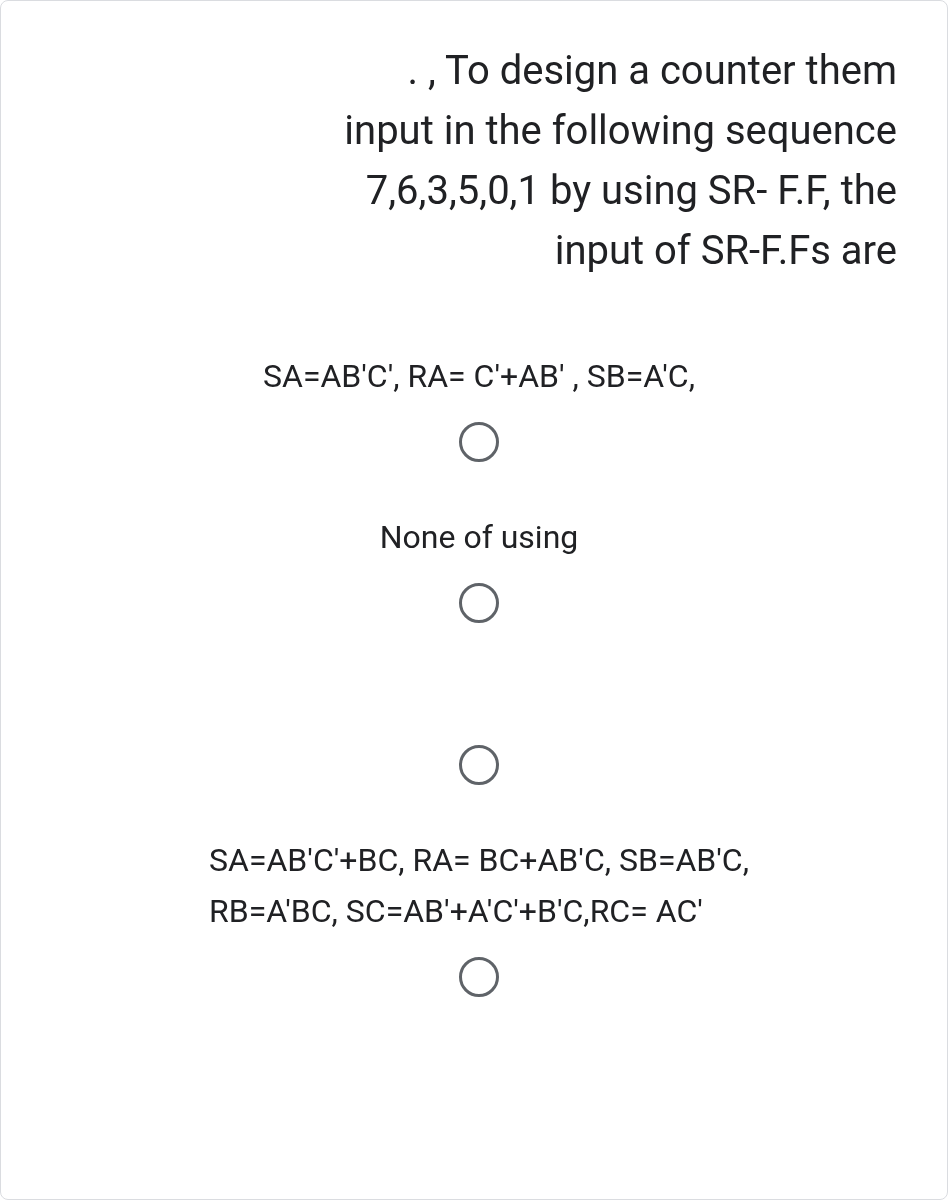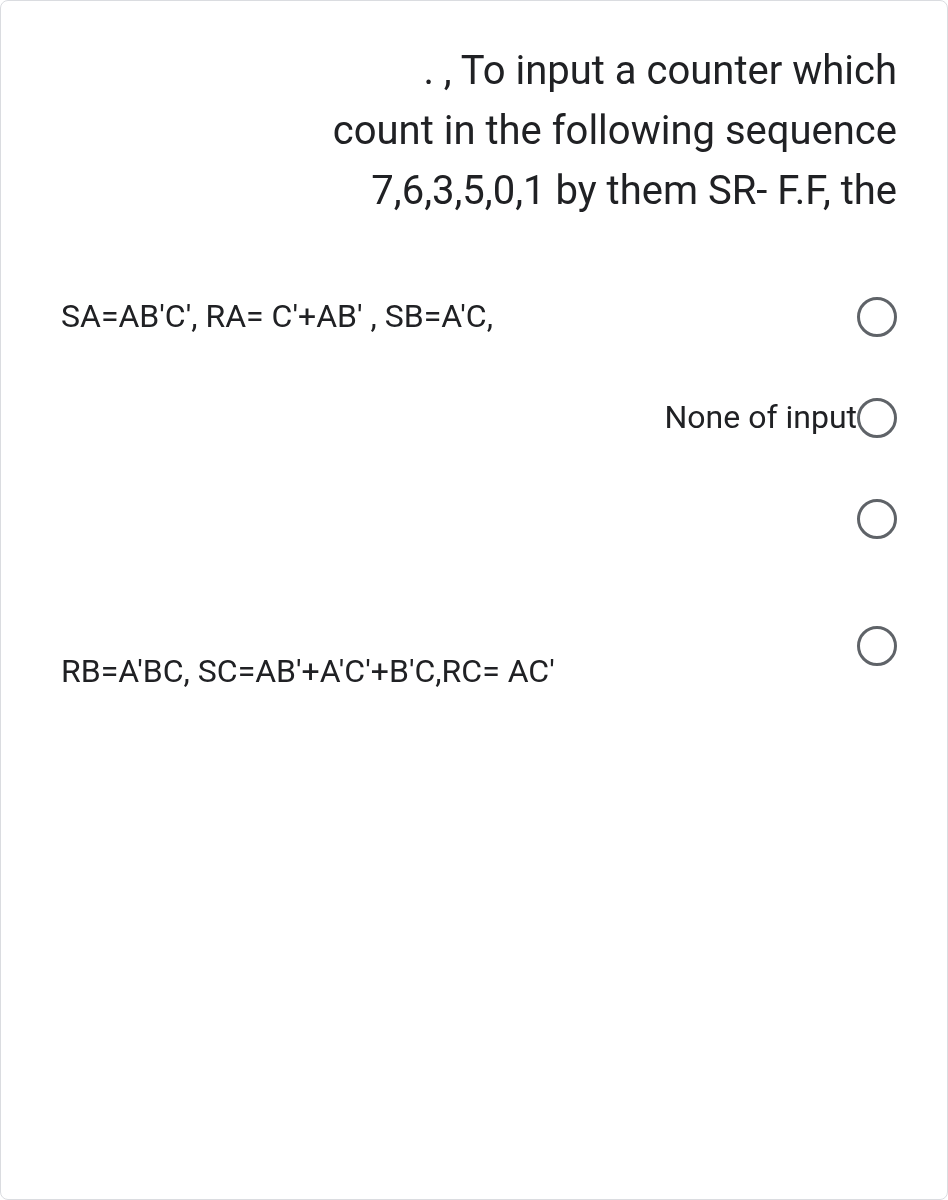--- a/index.html
+++ b/index.html
@@ -33,20 +33,22 @@
     }
     .options {
       display: flex;
       flex-direction: column;
       gap: 50px;
     }
     .option {
       display: flex;
       align-items: center;
       justify-content: space-between;
+      gap: 20px;
+      flex-direction: column;
     }
     .option-text {
       font-size: 32px;
       line-height: 1.6;
       color: #202124;
       text-align: left;
       flex: 1;
     }
     .option-text.right {
       text-align: right;
@@ -58,51 +60,52 @@
       border-radius: 50%;
       flex-shrink: 0;
       cursor: pointer;
     }
   </style>
 </head>
 <body>
 
 <div class="card">
   <div class="question">
-    <span>. , To input a counter which</span><br>
-    <span>count in the following sequence</span><br>
-    <span>7,6,3,5,0,1 by them SR- F.F, the</span><br>
+    <span>. , To design a counter them</span><br>
+    <span>input in the following sequence</span><br>
+    <span>7,6,3,5,0,1 by using SR- F.F, the</span><br>
+    <span>input of SR-F.Fs are</span>
   </div>
 
   <div class="options">
 
     <div class="option">
       <div class="option-text">
         <span>SA=AB'C', RA= C'+AB' , SB=A'C,</span><br>
       </div>
       <div class="radio"></div>
     </div>
 
     <div class="option">
       <div class="option-text right">
-        <span>None of input</span>
+        <span>None of using</span>
       </div>
       <div class="radio"></div>
     </div>
 
     <div class="option">
       <div class="option-text">
         <br>
       </div>
       <div class="radio"></div>
     </div>
 
 
     <div class="option">
       <div class="option-text">
-        <br>
+        <span>SA=AB'C'+BC, RA= BC+AB'C, SB=AB'C,</span><br>
         <span>RB=A'BC, SC=AB'+A'C'+B'C,RC= AC'</span>
       </div>
       <div class="radio"></div>
     </div>
 
   </div>
 </div>
 
 </body></html>

